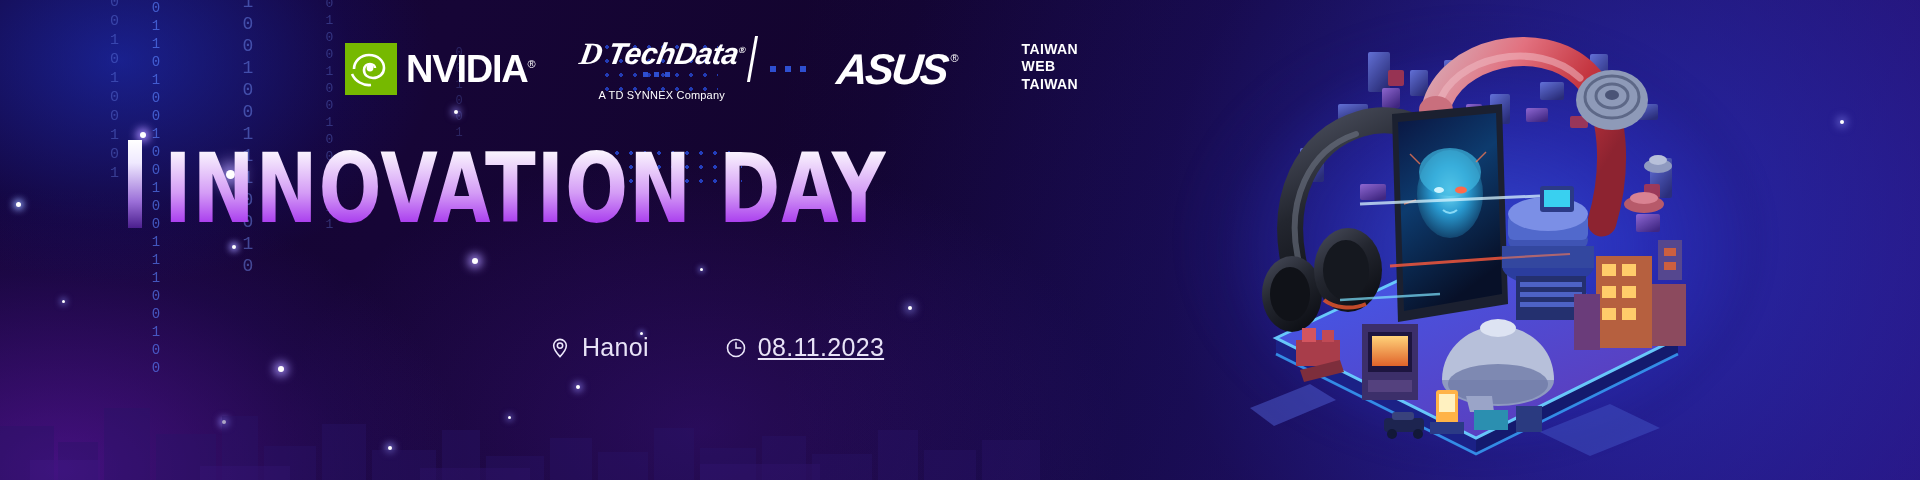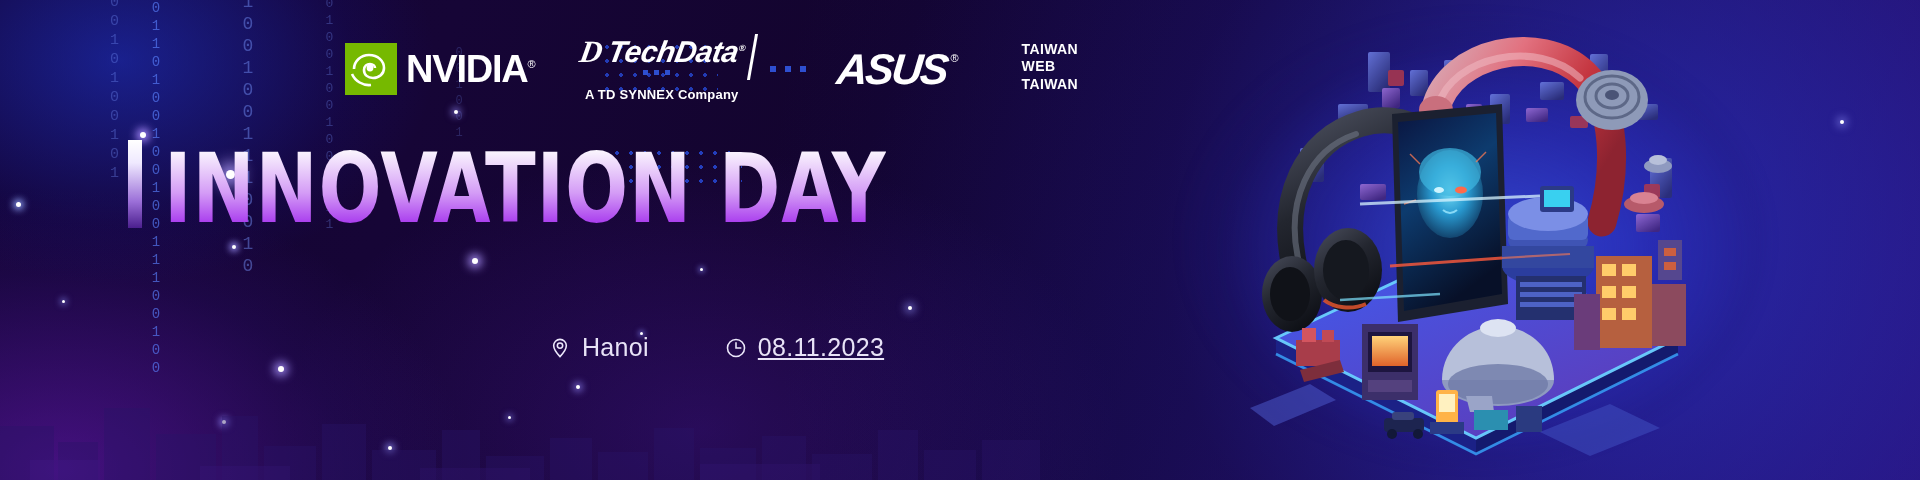--- a/index.html
+++ b/index.html
@@ -77,22 +77,22 @@
   .td-word sup { font-size:9px; vertical-align:super; font-style:normal; }
   .td-bar {
     position:absolute; right:4px; top:-2px; width:3px; height:46px;
     background:#fff; transform:skewX(-10deg);
   }
   .td-dots {
     display:flex; gap:6px; margin-top:3px; margin-right:10px;
   }
   .td-dots i { width:5px; height:5px; background:#2e4fd0; display:block; }
   .td-tag {
-    color:#fff; font-size:13px; letter-spacing:.2px; margin-top:12px;
-    white-space:nowrap; font-weight:bold;
+    color:#fff; font-size:11px; letter-spacing:.2px; margin-top:12px;
+    white-space:nowrap; font-weight:normal;
   }
 
   
   #asus-logo { margin-left:62px; display:flex; align-items:flex-start; }
   .asus-word {
     color:#fff; font-size:43px; font-weight:bold; font-style:italic;
     letter-spacing:-2.5px; line-height:1;
     font-family:"Liberation Sans", sans-serif;
     transform:skewX(-6deg);
   }

